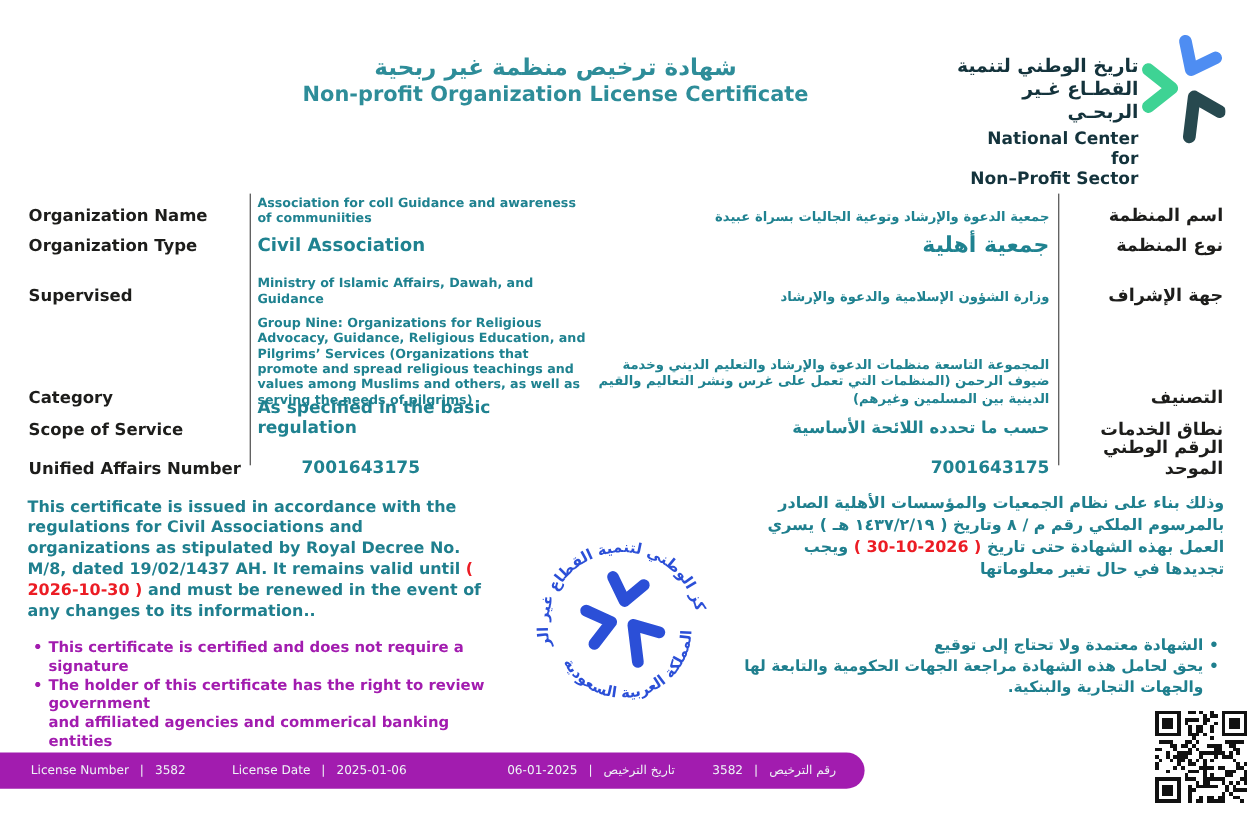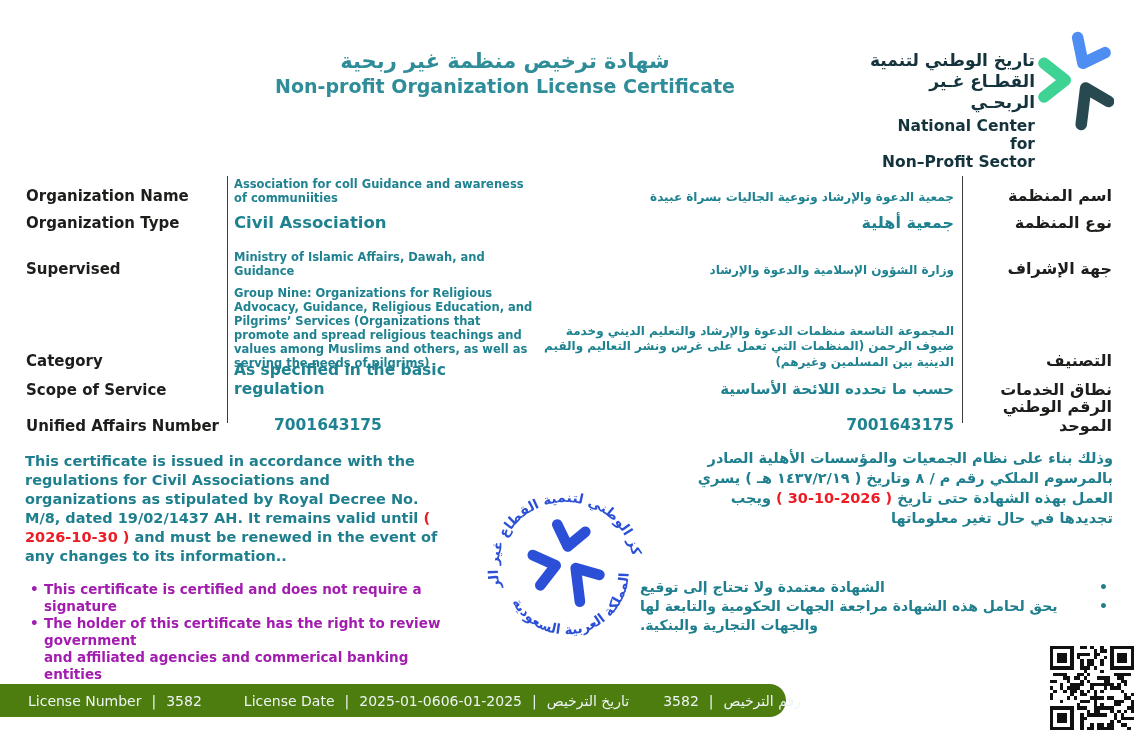--- a/index.html
+++ b/index.html
@@ -20,46 +20,46 @@
   .vline{position:absolute;top:176px;height:247px;width:1px;background:#3c3c3c;}
   .vline.left{left:227px;} .vline.right{left:962px;}
   .trow{position:absolute;left:0;width:1138px;display:flex;align-items:flex-end;}
   .c1{width:201px;padding-left:26px;font-weight:bold;font-size:15px;color:#1d1d1b;flex:none;}
   .c2{width:300px;padding-left:7px;color:#1f8290;font-weight:bold;flex:none;}
   .c3{flex:1;text-align:right;padding-right:8px;color:#1f8290;font-weight:bold;direction:rtl;}
   .c4{width:150px;padding-right:26px;text-align:right;font-weight:bold;font-size:16px;direction:rtl;flex:none;color:#1d1d1b;}
   .v-sm{font-size:11.5px;line-height:14px;}
   .v-lg{font-size:16.5px;line-height:19px;}
   .a-sm{font-size:12px;line-height:15.5px;}
-  .a-lg{font-size:16px;line-height:19px;}
+  .a-lg{font-size:20px;line-height:19px;}
   .num{direction:ltr;padding-left:47px;}
 
   
   .para-en{position:absolute;left:25px;top:452px;width:418px;color:#1f7f8e;
            font-size:14.5px;font-weight:bold;line-height:19px;}
   .para-ar{position:absolute;right:25px;top:448px;width:432px;color:#1f7f8e;direction:rtl;text-align:right;
            font-size:14.5px;font-weight:bold;line-height:20px;}
   .red{color:#ec1c24;text-align:center;}
   .ltr-iso{direction:ltr;unicode-bidi:isolate;}
 
   .bullets-en{position:absolute;left:28px;top:581px;width:440px;color:#a21caf;font-size:13.5px;font-weight:bold;line-height:17px;}
   .bullets-en .li{position:relative;padding-left:16px;white-space:pre-line;}
   .bullets-en .li::before{content:"•";position:absolute;left:2px;top:0;}
-  .bullets-ar{position:absolute;right:28px;top:578px;width:470px;color:#1f7f8e;direction:rtl;text-align:left;
+  .bullets-ar{position:absolute;right:28px;top:578px;width:470px;color:#1f7f8e;direction:rtl;text-align:right;
               font-size:14px;font-weight:bold;line-height:19px;}
   .bullets-ar .li{position:relative;padding-right:16px;}
   .bullets-ar .li::before{content:"•";position:absolute;right:2px;top:0;}
 
   
   .stamp{position:absolute;left:484px;top:488px;width:164px;height:164px;transform:rotate(-14deg);}
 
   
-  .footer-bar{position:absolute;left:0;top:684px;width:786px;height:33px;background:#4d7c0f;
+  .footer-bar{position:absolute;left:0;top:684px;width:786px;height:33px;background:#a21caf;
               border-radius:0 17px 17px 0;display:flex;align-items:center;justify-content:space-between;
-              color:#eef5f6;font-size:14px;padding:0 26px 0 28px;box-sizing:border-box;}
+              color:#eef5f6;font-size:11px;padding:0 26px 0 28px;box-sizing:border-box;}
   .fgroup{display:flex;gap:42px;}
   .fgroup.ar{gap:34px;}
   .fpair{display:flex;gap:10px;white-space:nowrap;}
   .fpair .ar-lbl{direction:rtl;}
 
   
   .qr-hint{position:absolute;right:120px;top:651px;width:176px;}
   .qr-hint .ar{color:#96e07c;font-size:11px;direction:rtl;text-align:right;line-height:14px;}
   .qr-hint .en{color:#8ce26d;font-size:11.5px;line-height:14px;margin-top:7px;padding-left:36px;white-space:pre-line;}
   .qr-box{position:absolute;right:4px;top:646px;width:84px;height:84px;}

